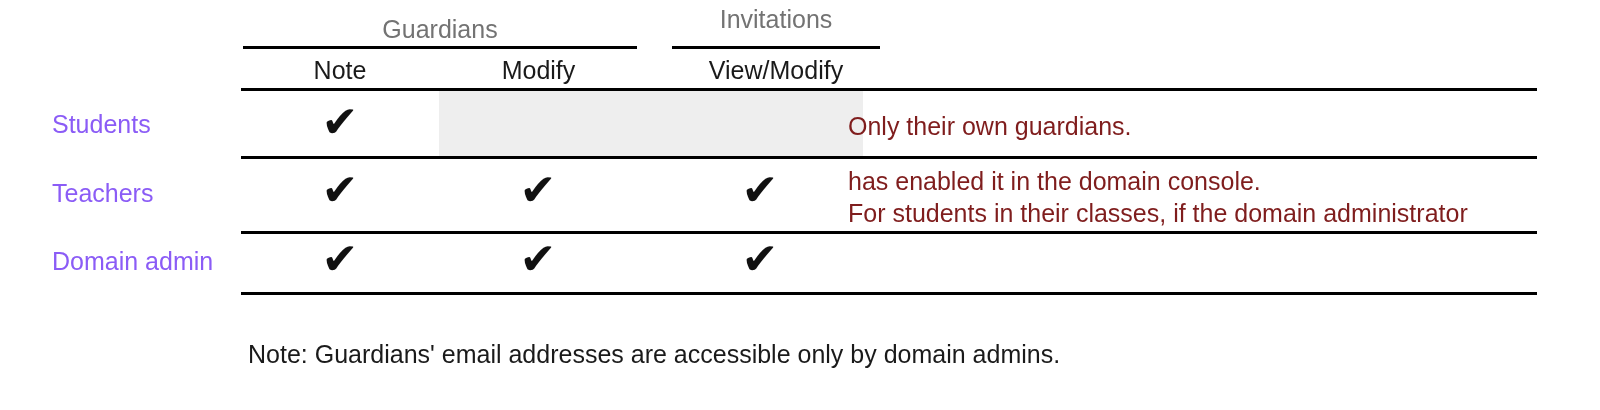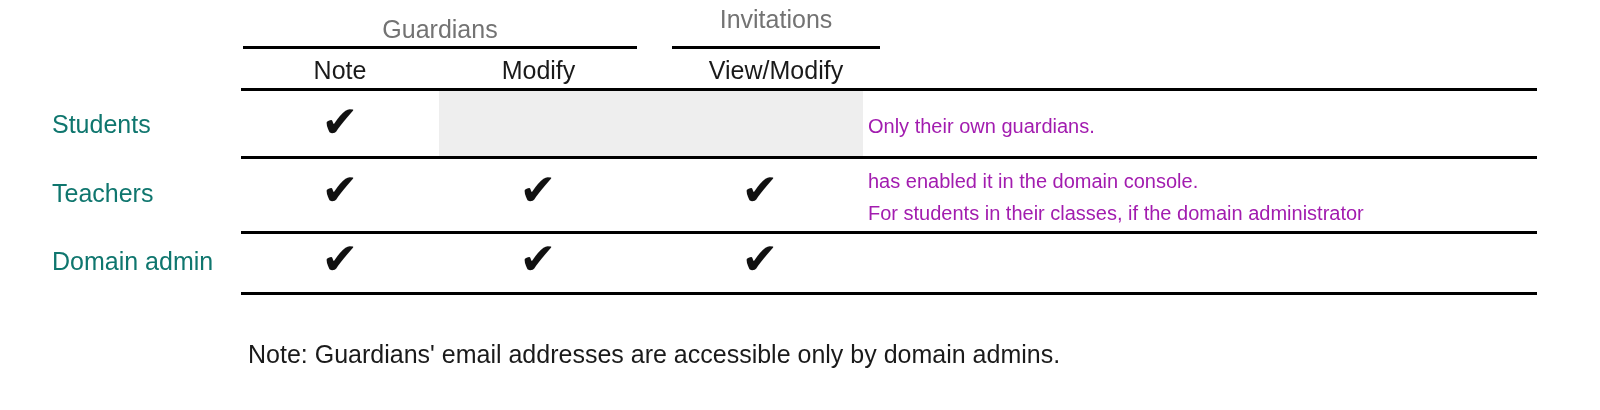--- a/index.html
+++ b/index.html
@@ -82,21 +82,21 @@
     background: #eeeeee;
   }
 
   
   .row-label {
     position: absolute;
     left: 52px;
     font-size: 25px;
     line-height: 25px;
     white-space: nowrap;
-    color: #0f766e;
+    color: #8b5cf6;
   }
   #row-label-0 { top: 112px; }
   #row-label-1 { top: 181px; }
   #row-label-2 { top: 249px; }
 
   
   .check {
     position: absolute;
     font-size: 44px;
     line-height: 44px;
@@ -108,24 +108,24 @@
   .check.c-view   { left: 310px; }
   .check.c-mod    { left: 508px; }
   .check.c-inv    { left: 730px; }
   .check.r0 { top: 100px; }
   .check.r1 { top: 168px; }
   .check.r2 { top: 237px; }
 
   
   .desc {
     position: absolute;
-    left: 868px;
-    font-size: 20px;
+    left: 848px;
+    font-size: 25px;
     line-height: 32px;
-    color: #a21caf;
+    color: #7f1d1d;
     width: 700px;
   }
   #desc-0 { top: 110px; }
   #desc-1 { top: 165px; }
   #desc-2 { top: 248px; }
   .desc .ln { display: block; white-space: nowrap; }
 
   
   #note {
     position: absolute;

